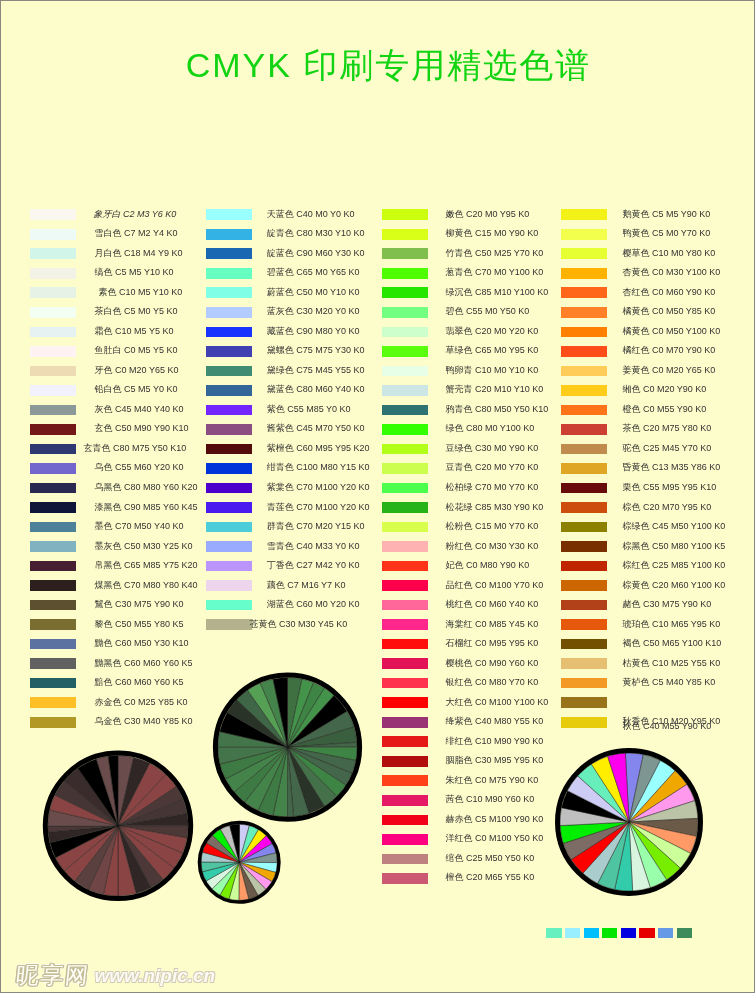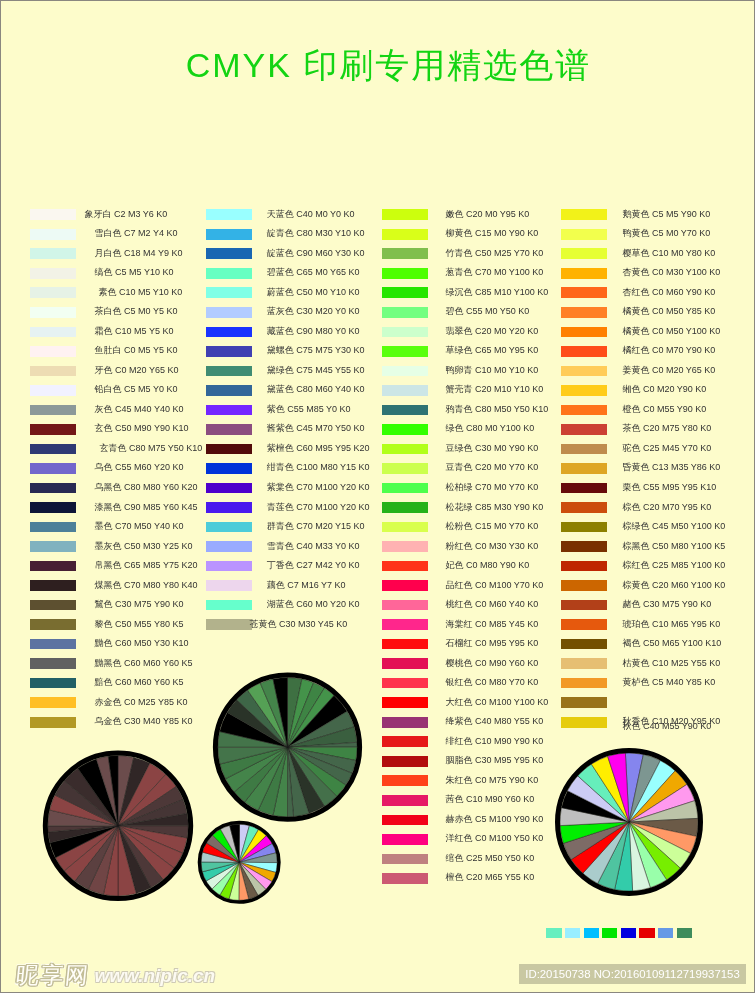--- a/index.html
+++ b/index.html
@@ -44,21 +44,21 @@
 </style>
 </head>
 <body style="background: rgb(138, 135, 128);">
 
 <div id="page" style="background: rgb(253, 252, 203);">
   <div id="title" style="color: rgb(19, 212, 19);">CMYK 印刷专用精选色谱</div>
 
   <div class="col" id="color-column-1" style="left:29.4px">
       <div class="row" style="top: 207.9px;">
         <div class="sw" style="background: rgb(250, 247, 240);"></div>
-        <div class="lbl" style="left: 54px;"><span class="nm">象牙白</span><span> C2 M3 Y6 K0</span></div>
+        <div class="lbl" style="left: 63px; font-style: italic;"><span class="nm">象牙白</span><span> C2 M3 Y6 K0</span></div>
       </div>
       <div class="row" style="top: 227.42px;">
         <div class="sw" style="background: rgb(237, 250, 245);"></div>
         <div class="lbl" style="left: 64.2px;"><span class="nm">雪白色</span><span> C7 M2 Y4 K0</span></div>
       </div>
       <div class="row" style="top: 246.94px;">
         <div class="sw" style="background: rgb(209, 245, 232);"></div>
         <div class="lbl" style="left: 64.2px; text-align: right;"><span class="nm">月白色</span><span> C18 M4 Y9 K0</span></div>
       </div>
       <div class="row" style="top: 266.46px;">
@@ -92,21 +92,21 @@
       <div class="row" style="top: 403.1px;">
         <div class="sw" style="background: rgb(140, 153, 153);"></div>
         <div class="lbl" style="left: 64.2px;"><span class="nm">灰色</span><span> C45 M40 Y40 K0</span></div>
       </div>
       <div class="row" style="top: 422.62px;">
         <div class="sw" style="background: rgb(115, 23, 23);"></div>
         <div class="lbl" style="left: 64.2px;"><span class="nm">玄色</span><span> C50 M90 Y90 K10</span></div>
       </div>
       <div class="row" style="top: 442.14px;">
         <div class="sw" style="background: rgb(46, 57, 115);"></div>
-        <div class="lbl" style="left: 69px;"><span class="nm">玄青色</span><span> C80 M75 Y50 K10</span></div>
+        <div class="lbl" style="left: 53px;"><span class="nm">玄青色</span><span> C80 M75 Y50 K10</span></div>
       </div>
       <div class="row" style="top: 461.66px;">
         <div class="sw" style="background: rgb(115, 102, 204);"></div>
         <div class="lbl" style="left: 64.2px;"><span class="nm">乌色</span><span> C55 M60 Y20 K0</span></div>
       </div>
       <div class="row" style="top: 481.18px;">
         <div class="sw" style="background: rgb(41, 41, 82);"></div>
         <div class="lbl" style="left: 64.2px;"><span class="nm">乌黑色</span><span> C80 M80 Y60 K20</span></div>
       </div>
       <div class="row" style="top: 500.7px;">
@@ -630,14 +630,13 @@
       <div class="chip" style="left: 55.8px; background: rgb(0, 230, 0);"></div>
       <div class="chip" style="left: 74.4px; background: rgb(0, 0, 224);"></div>
       <div class="chip" style="left: 93px; background: rgb(230, 0, 0);"></div>
       <div class="chip" style="left: 111.6px; background: rgb(102, 153, 230);"></div>
       <div class="chip" style="left: 130.2px; background: rgb(62, 140, 92);"></div>
     </div>
 
   <div id="wm">
     <span id="wmlogo">昵享网</span><span id="wmurl">www.nipic.cn</span>
   </div>
-  <div id="idtag">ID:20150738 NO:20160109112719937153</div>
 </div>
 
 </body></html>

